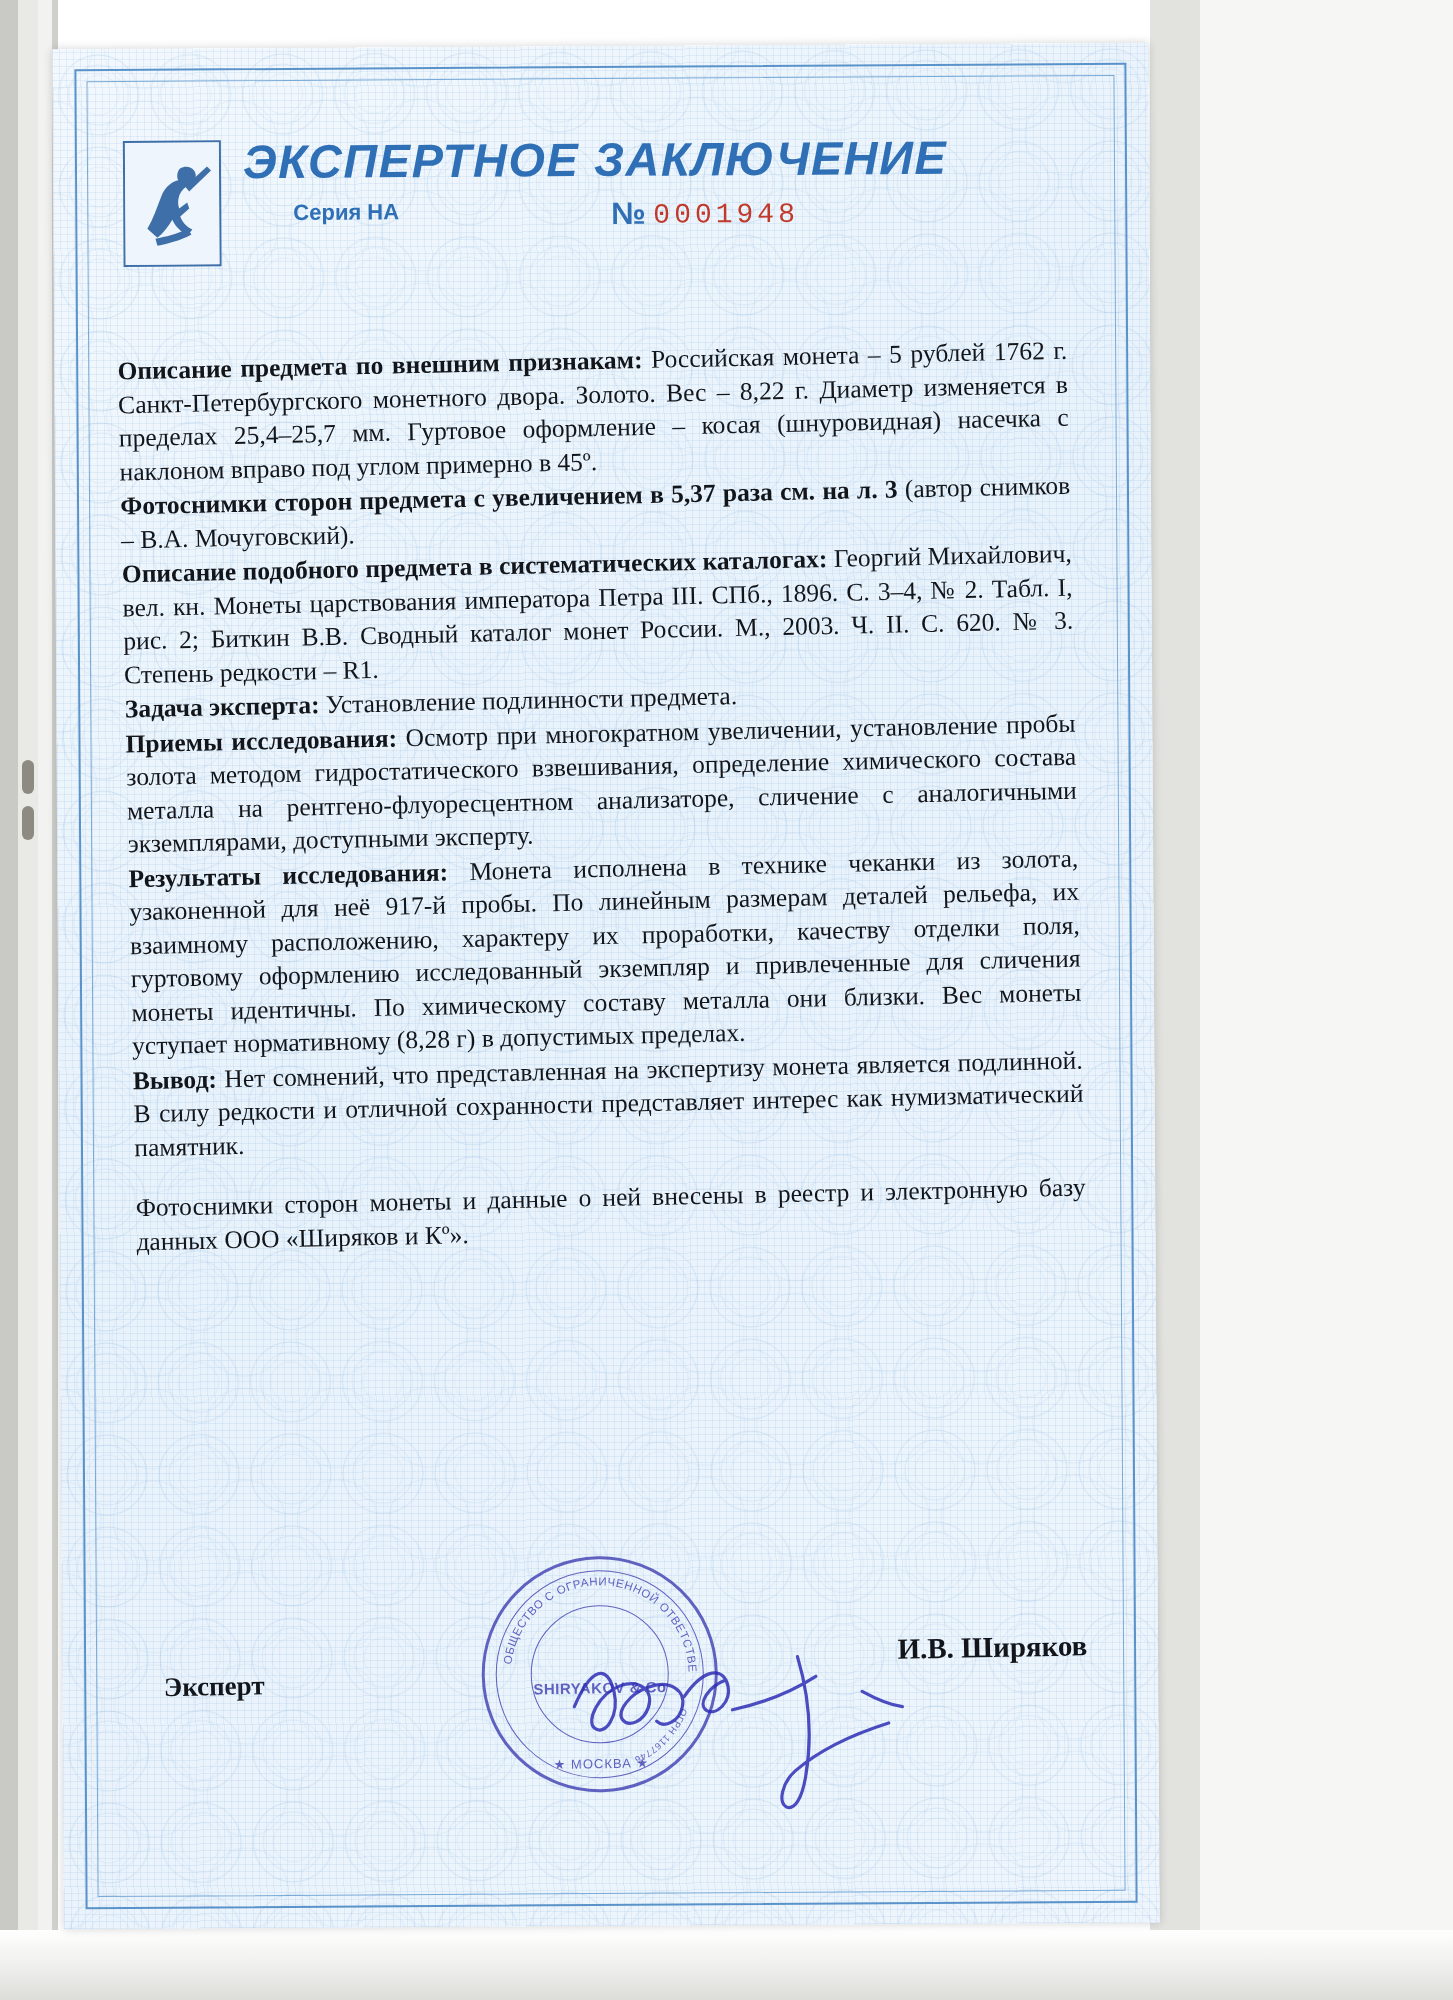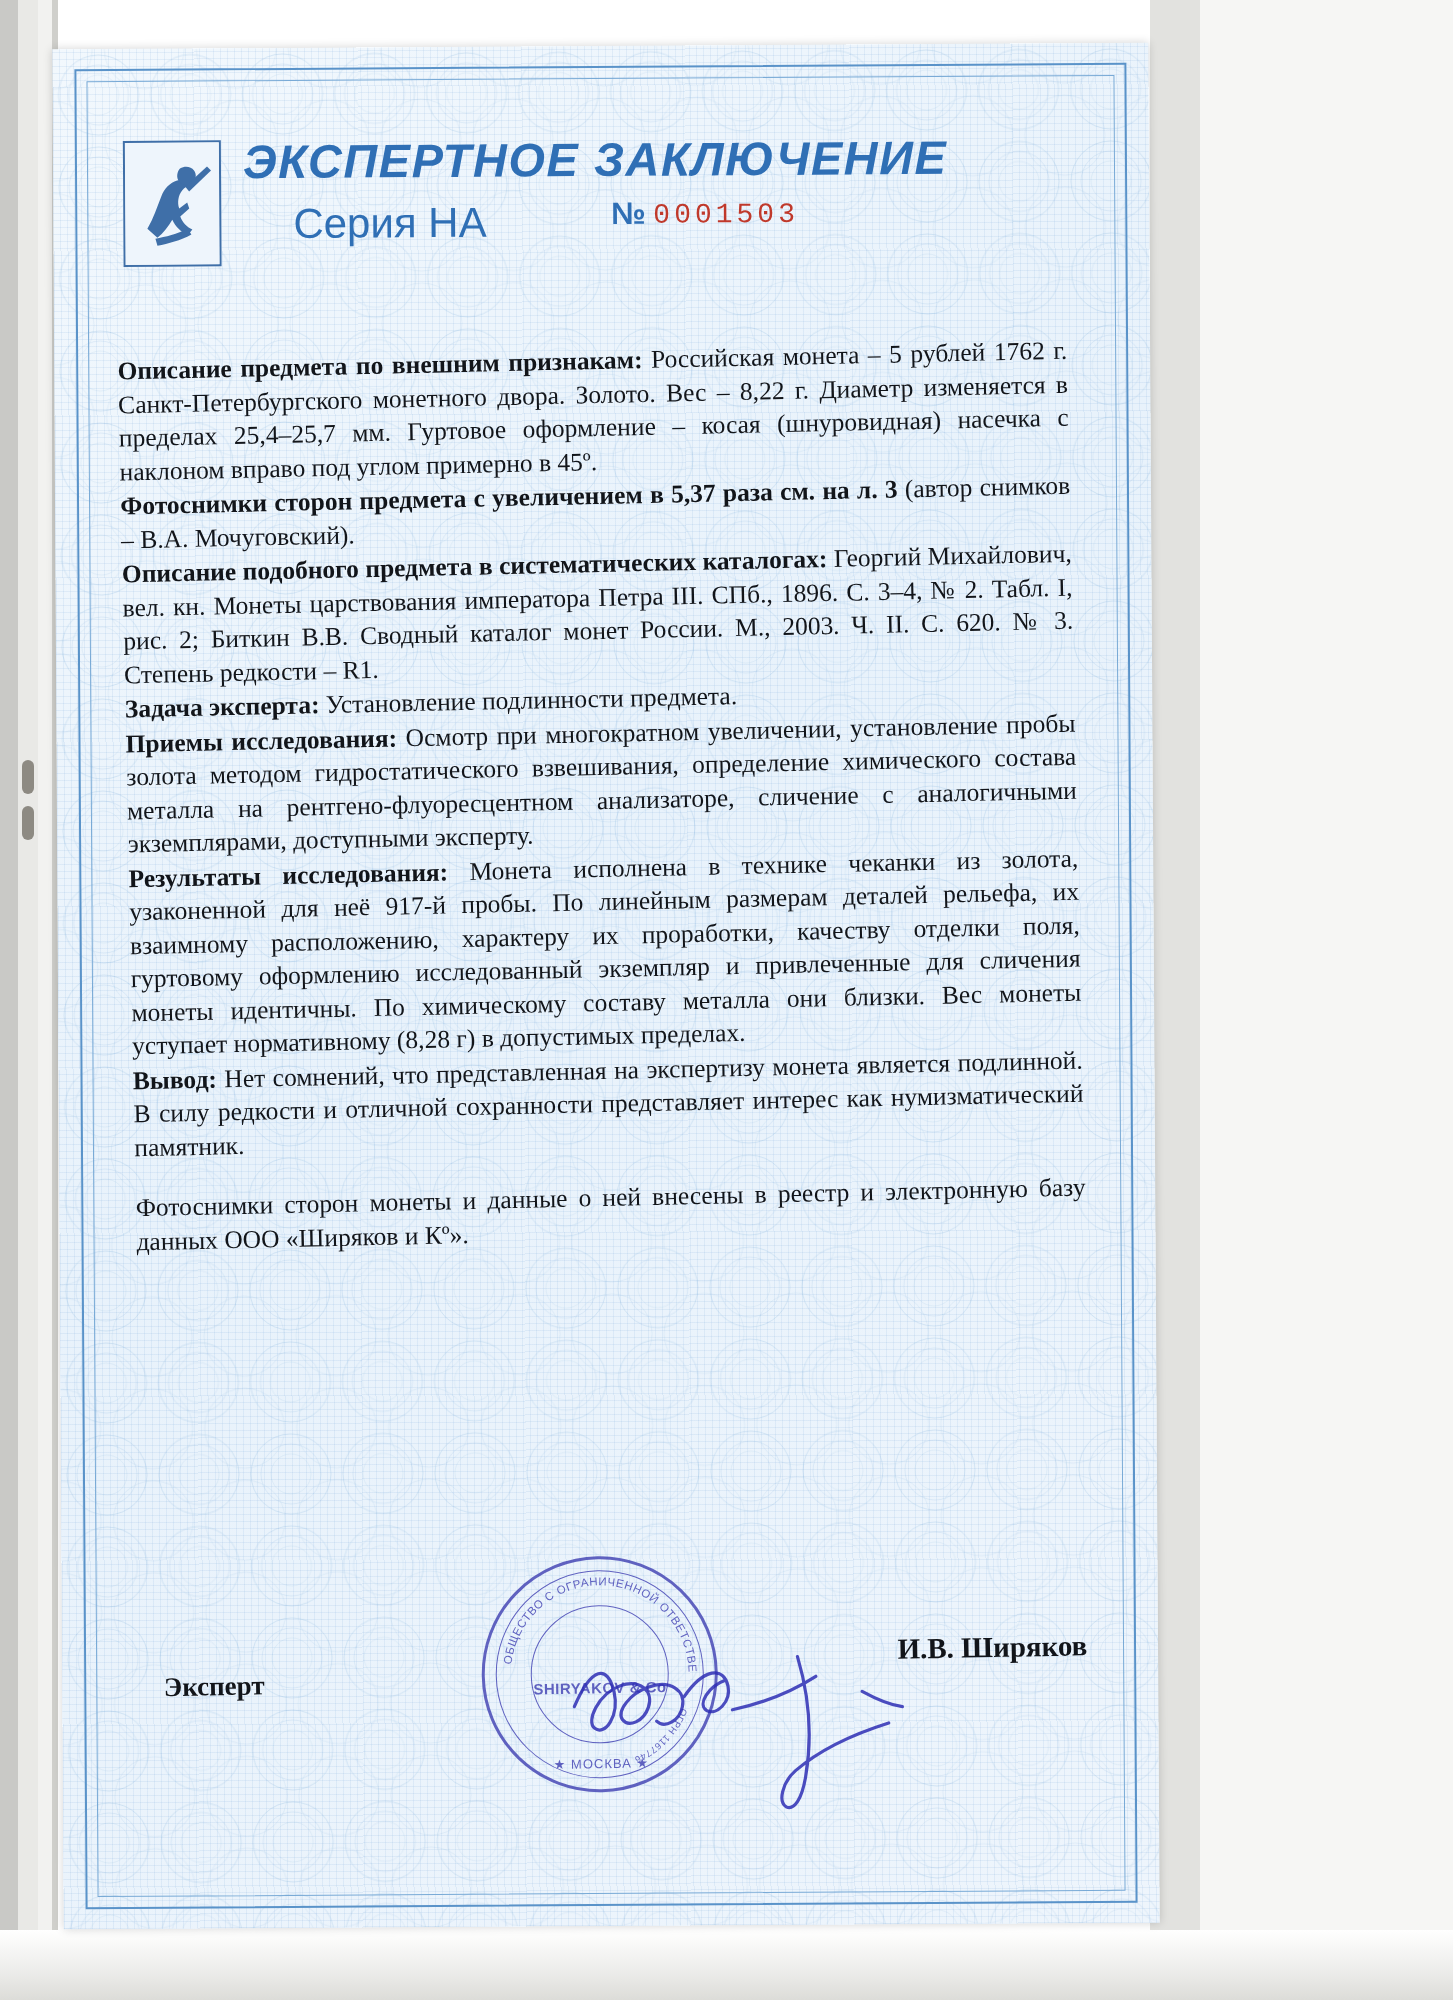--- a/index.html
+++ b/index.html
@@ -100,22 +100,22 @@
     font-style:italic;
     font-size:47px;
     letter-spacing:1.5px;
     color:#2f6fb5;
     white-space:nowrap;
   }
   #series-label{
     position:absolute;
     left:170px; top:66px;
     font-family:"Liberation Sans", sans-serif;
-    font-weight:normal;
-    font-size:42px;
+    font-weight:bold;
+    font-size:22px;
     color:#2f6fb5;
   }
   #number-sign{
     position:absolute;
     left:488px; top:64px;
     font-family:"Liberation Sans", sans-serif;
     font-weight:bold;
     font-size:31px;
     color:#2f6fb5;
   }
@@ -258,21 +258,21 @@
           <path d="M55 26 c5-3 11-2 14 2 c3 4 2 10-2 13 c-4 3-10 2-13-2 c-3-4-2-10 1-13 z"></path>
           <path d="M30 96 c10-2 22-4 32-10 l4 6 c-11 6-23 9-34 11 z"></path>
           <path d="M60 44 l22-20 l4 4 l-22 21 z"></path>
         </g>
       </svg>
     </div>
 
     <div id="doc-title">ЭКСПЕРТНОЕ ЗАКЛЮЧЕНИЕ</div>
     <div id="series-label">Серия НА</div>
     <div id="number-sign">№</div>
-    <div id="number-value">0001503</div>
+    <div id="number-value">0001948</div>
   </div>
 
   <div id="body-text">
 
     <p class="para">
       <b>Описание предмета по внешним признакам:</b><span> Российская монета – 5 рублей 1762 г. Санкт-Петербургского монетного двора. Золото. Вес – 8,22 г. Диаметр изменяется в пределах 25,4–25,7 мм. Гуртовое оформление – косая (шнуровидная) насечка с наклоном вправо под углом примерно в 45º.</span>
     </p>
 
     <p class="para">
       <b>Фотоснимки сторон предмета с увеличением в 5,37 раза см. на л. 3</b><span> (автор снимков – В.А. Мочуговский).</span>

